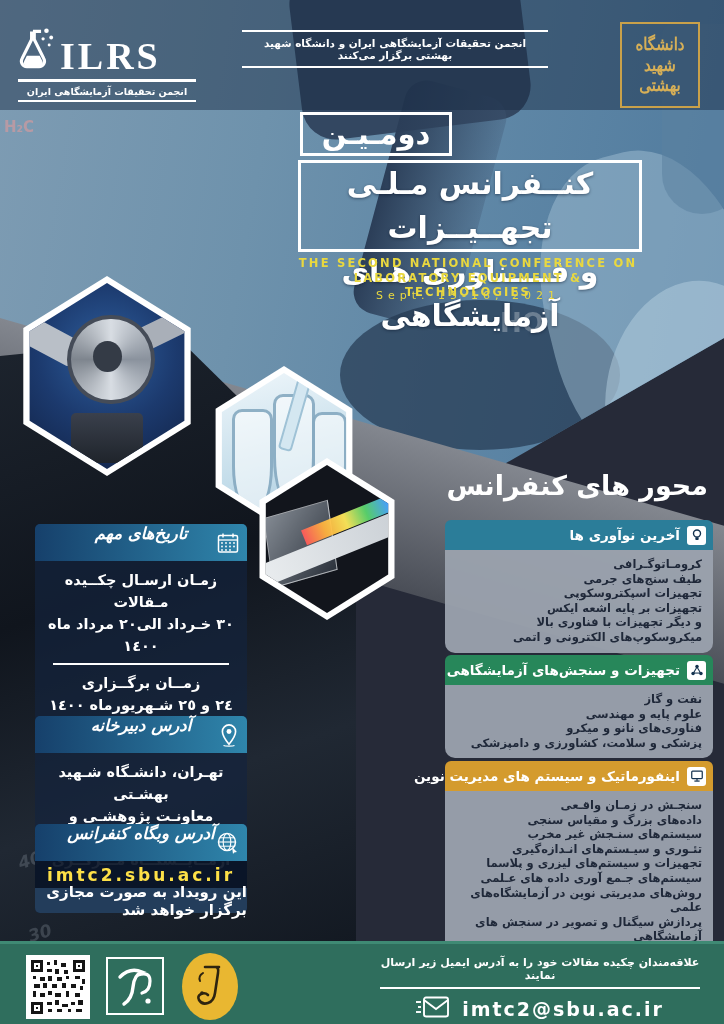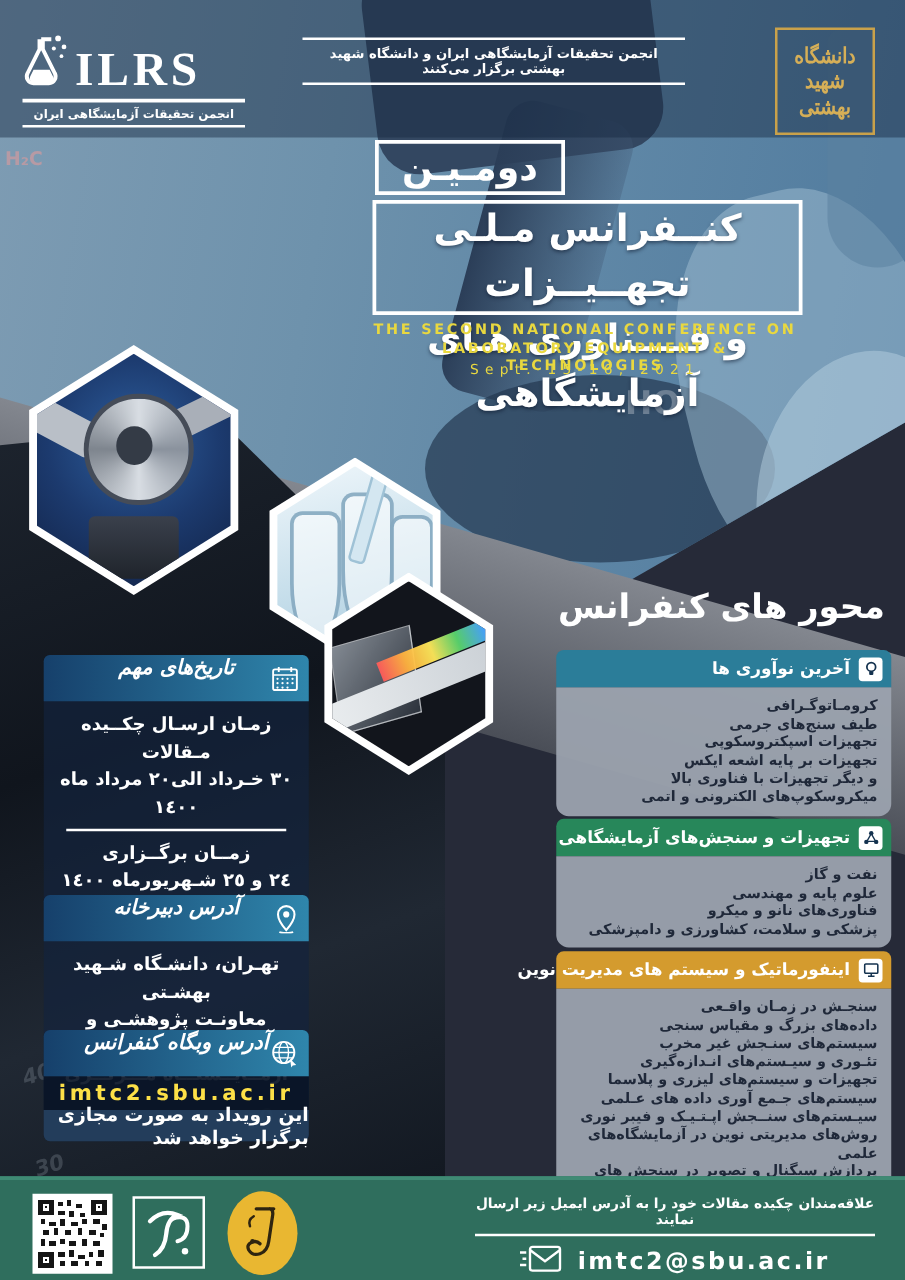--- a/index.html
+++ b/index.html
@@ -315,21 +315,20 @@
       </span>
       <span class="card-title">اینفورماتیک و سیستم های مدیریت نوین</span>
     </div>
     <div class="card-body" dir="rtl">
       <div class="card-item">سنجـش در زمـان واقـعی</div>
       <div class="card-item">داده‌های بزرگ و مقیاس سنجی</div>
       <div class="card-item">سیستم‌های سنـجش غیر مخرب</div>
       <div class="card-item">تئـوری و سیـستم‌های انـدازه‌گیری</div>
       <div class="card-item">تجهیزات و سیستم‌های لیزری و پلاسما</div>
       <div class="card-item">سیستم‌های جـمع آوری داده های عـلمی</div>
-      <div class="card-item">سیـستم‌های سنــجش اپـتـیـک و فیبر نوری</div>
       <div class="card-item">روش‌های مدیریتی نوین در آزمایشگاه‌های علمی</div>
       <div class="card-item">پردازش سیگنال و تصویر در سنجش های آزمایشگاهی</div>
     </div>
   </div>
 
   <div class="footer">
     <div class="qr-box">
       <svg width="58" height="58" viewBox="0 0 33 33" shape-rendering="crispEdges">
         <rect width="33" height="33" fill="#fff"></rect>
         <g fill="#151515">

